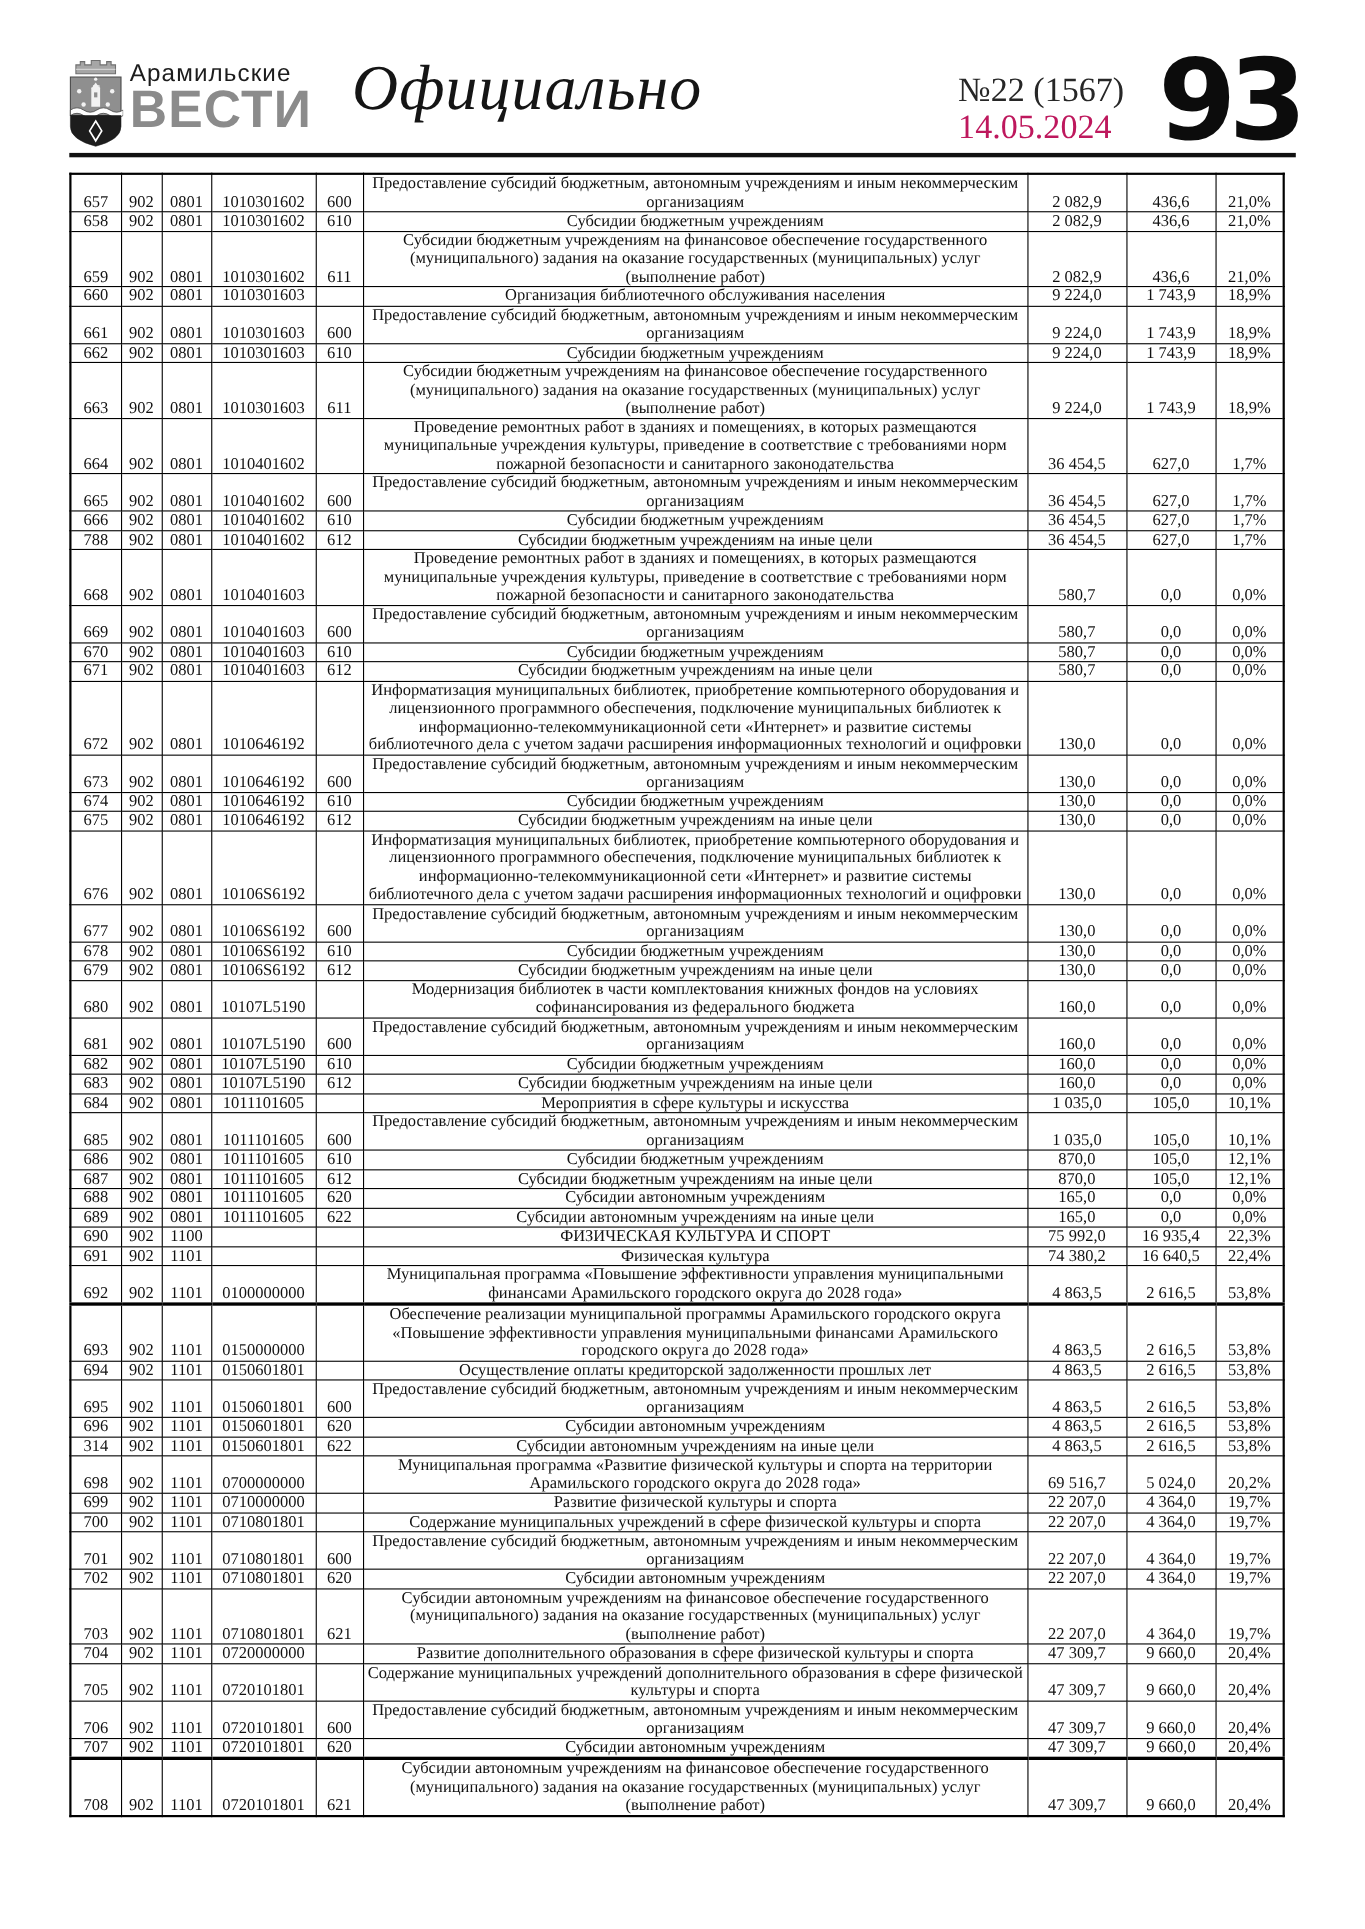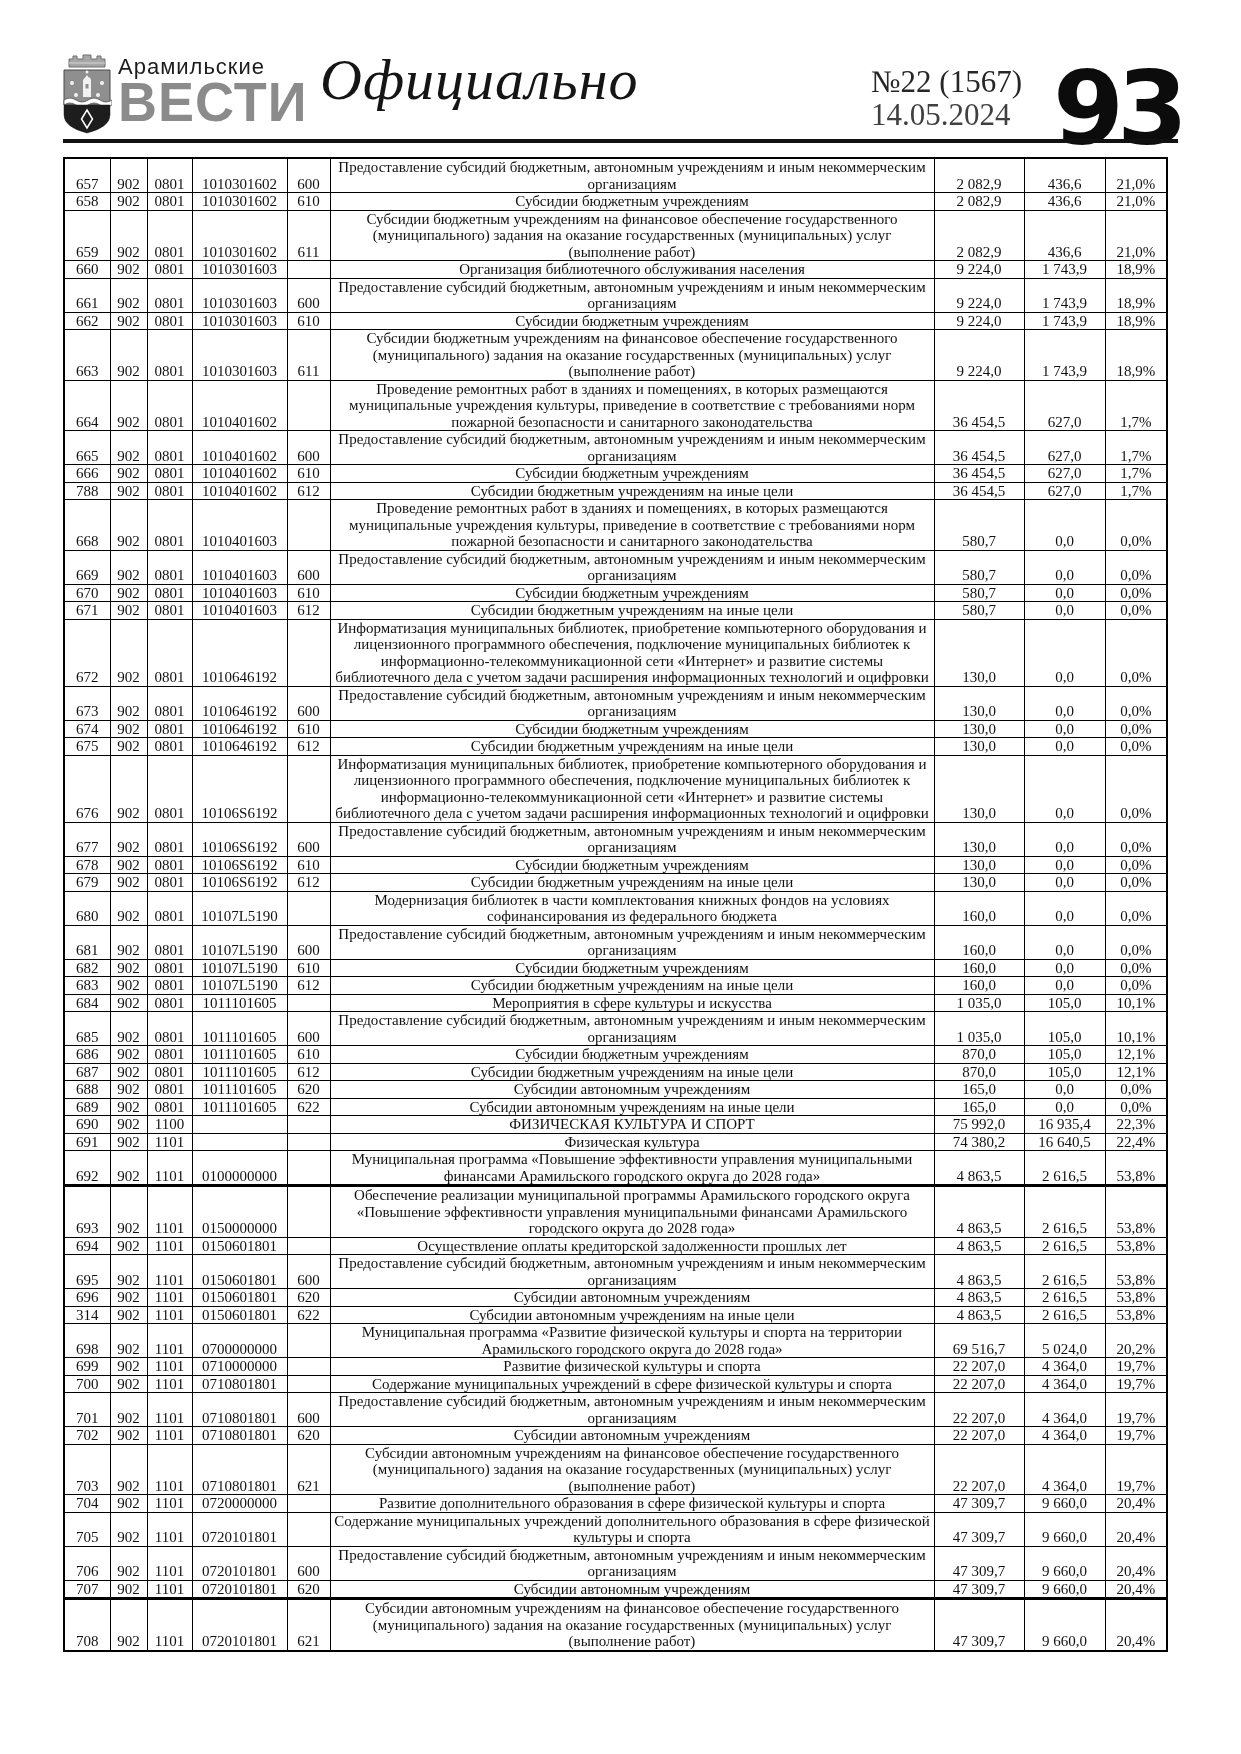--- a/index.html
+++ b/index.html
@@ -15,36 +15,36 @@
   
   .masthead { position:absolute; top:0; left:0; width:1241px; height:140px; }
   .emblem { position:absolute; left:62px; top:52px; width:50px; height:82px; }
   .logo-text { position:absolute; left:118px; top:56px; line-height:1; }
   .logo-line1 {
     display:block; font-family:"Liberation Sans", sans-serif;
     font-weight:normal; font-size:22px; color:#1c1c1c; letter-spacing:1px;
   }
   .logo-line2 {
     display:block; font-family:"Liberation Sans", sans-serif;
-    font-weight:bold; font-size:54px; color:#8b8b8b; letter-spacing:1px;
+    font-weight:bold; font-size:47px; color:#8b8b8b; letter-spacing:1px;
     margin-top:-3px; transform:scaleY(1.02);
   }
   .section-title {
     position:absolute; left:320px; top:46px;
     font-family:"Liberation Serif", serif; font-style:italic;
     font-size:58px; color:#151515; letter-spacing:1px;
   }
   .issue-block {
     position:absolute; right:219px; top:66px; text-align:left;
     font-family:"Liberation Serif", serif; font-size:31px; line-height:1.05;
     color:#272727;
   }
-  .issue-date { color:#404040; }
+  .issue-date { color:#be185d; }
   .page-num {
-    position:absolute; right:60px; top:61px;
+    position:absolute; right:60px; top:44px;
     font-family:"DejaVu Sans", sans-serif; font-weight:bold;
     font-size:102px; line-height:0.95; color:#0c0c0c; letter-spacing:-7px;
   }
   .masthead-rule {
     position:absolute; top:139px; left:63px; width:1115px; height:4px;
     background:#111111;
   }
   
   .budget-table {
     position:absolute; top:157px; left:63px;

